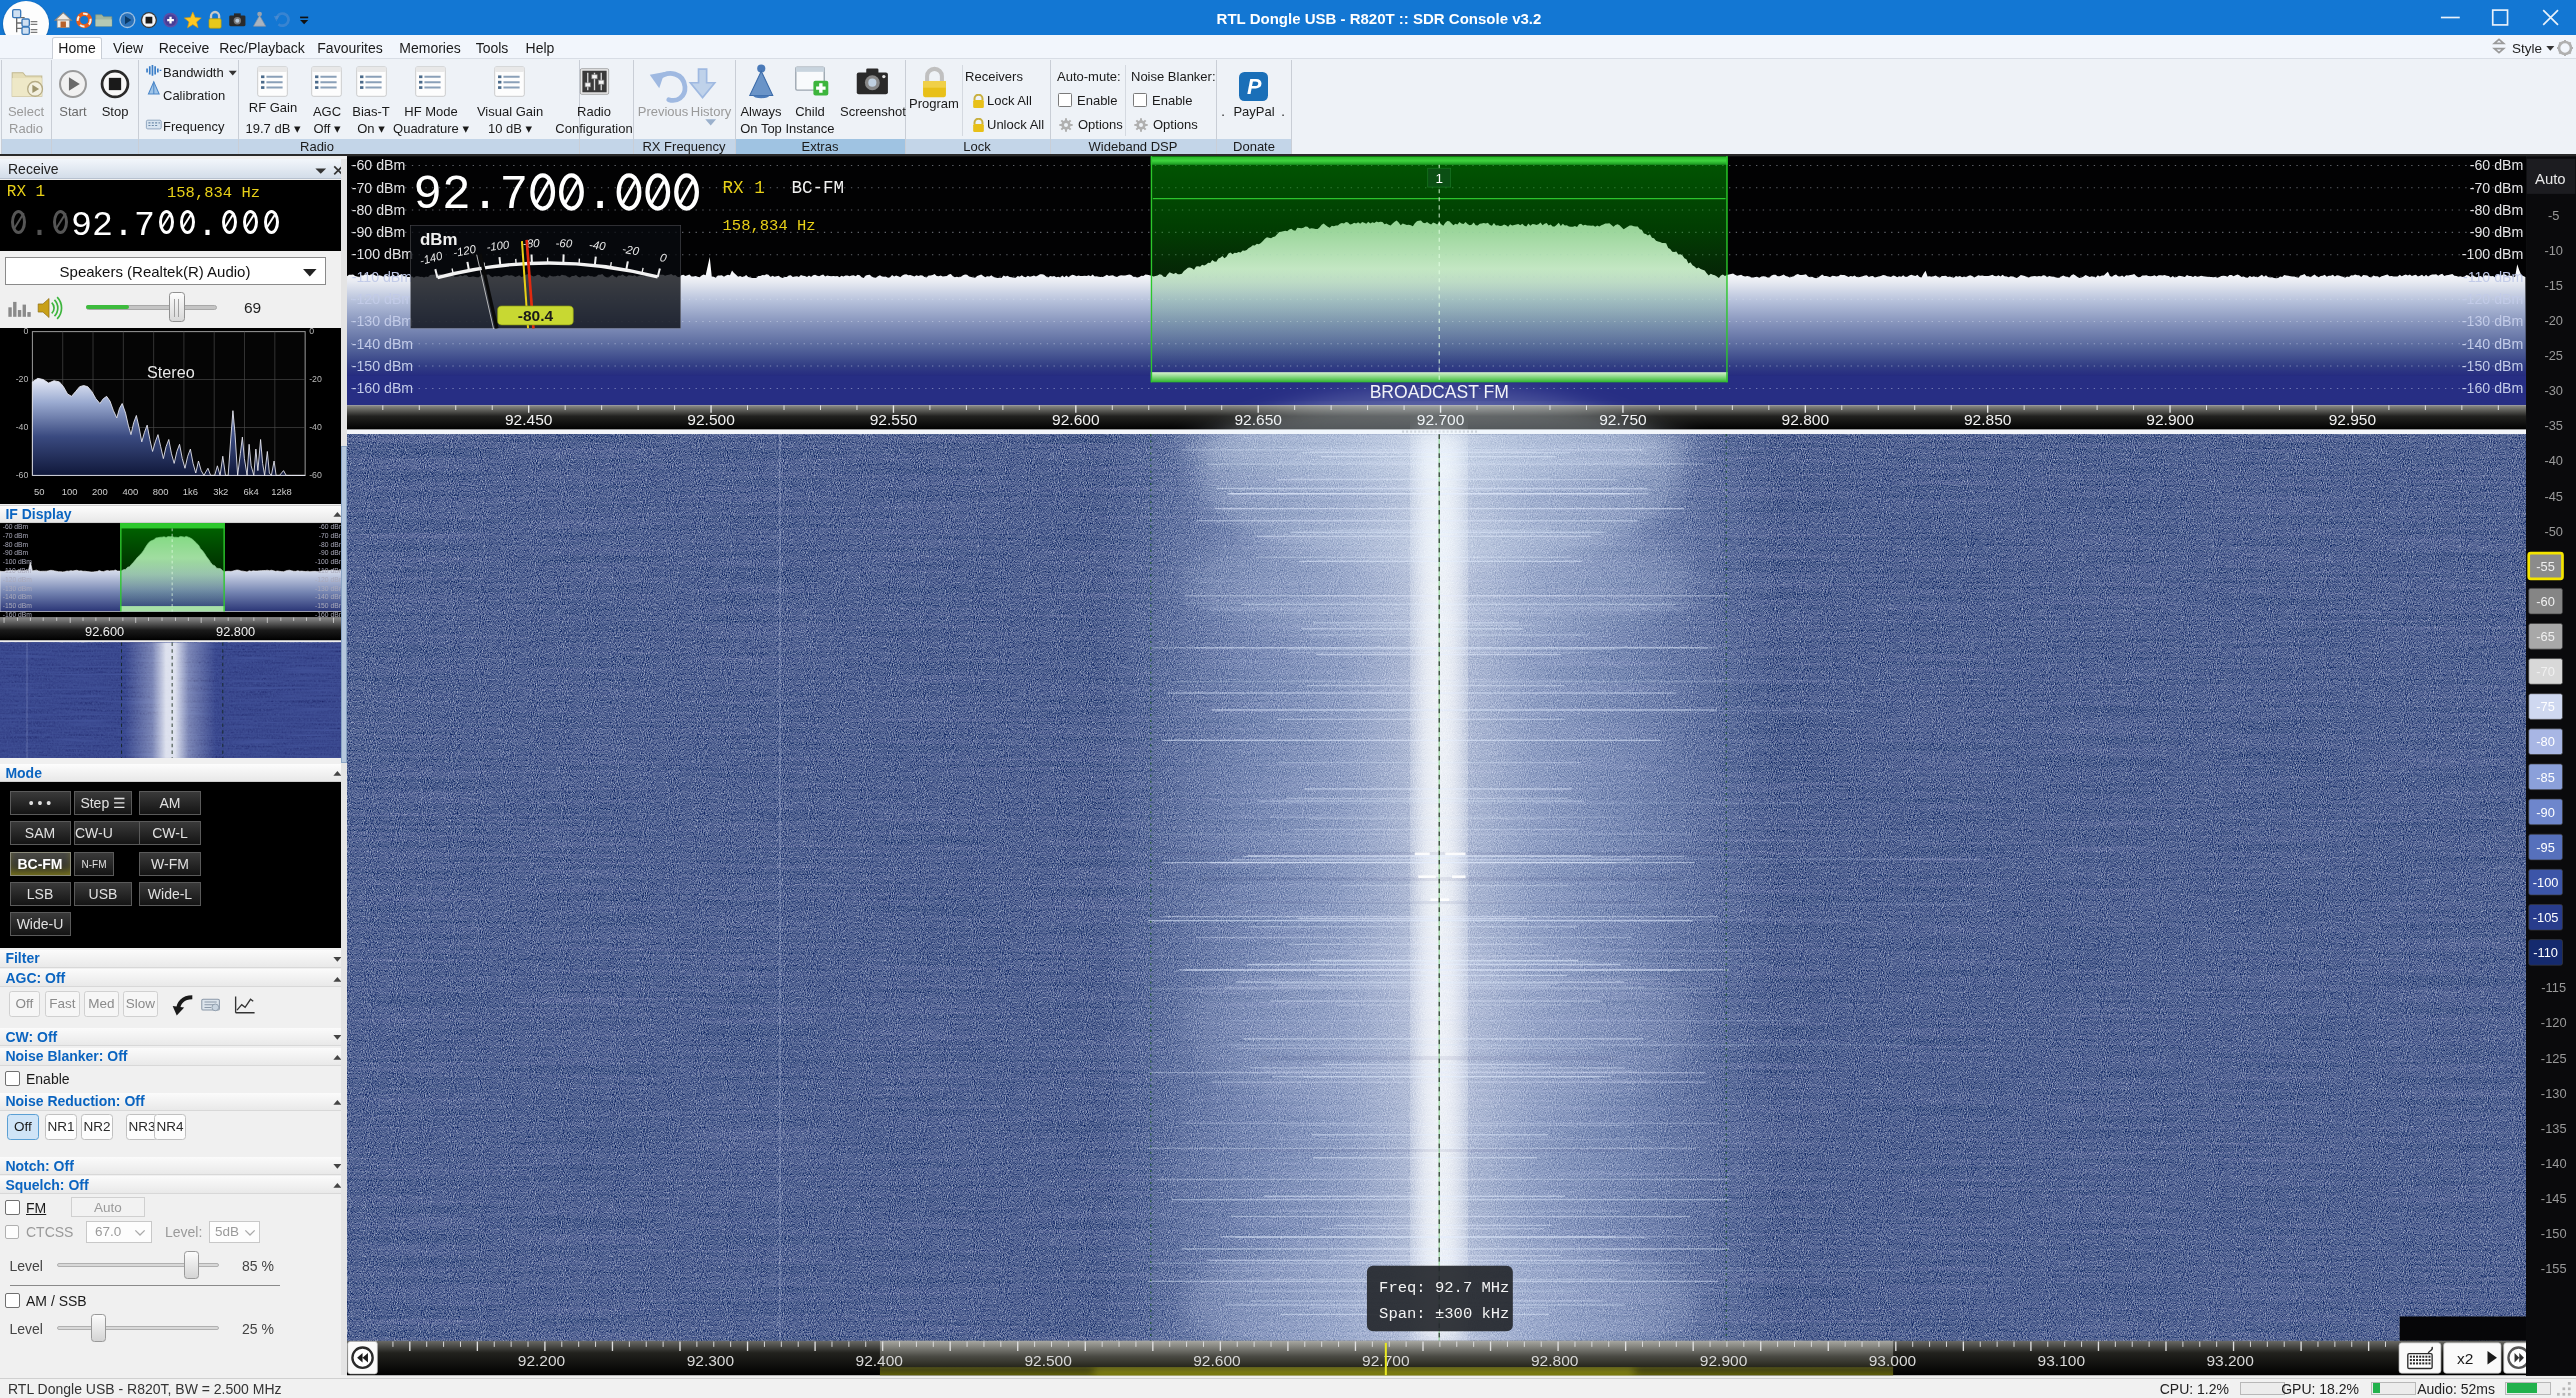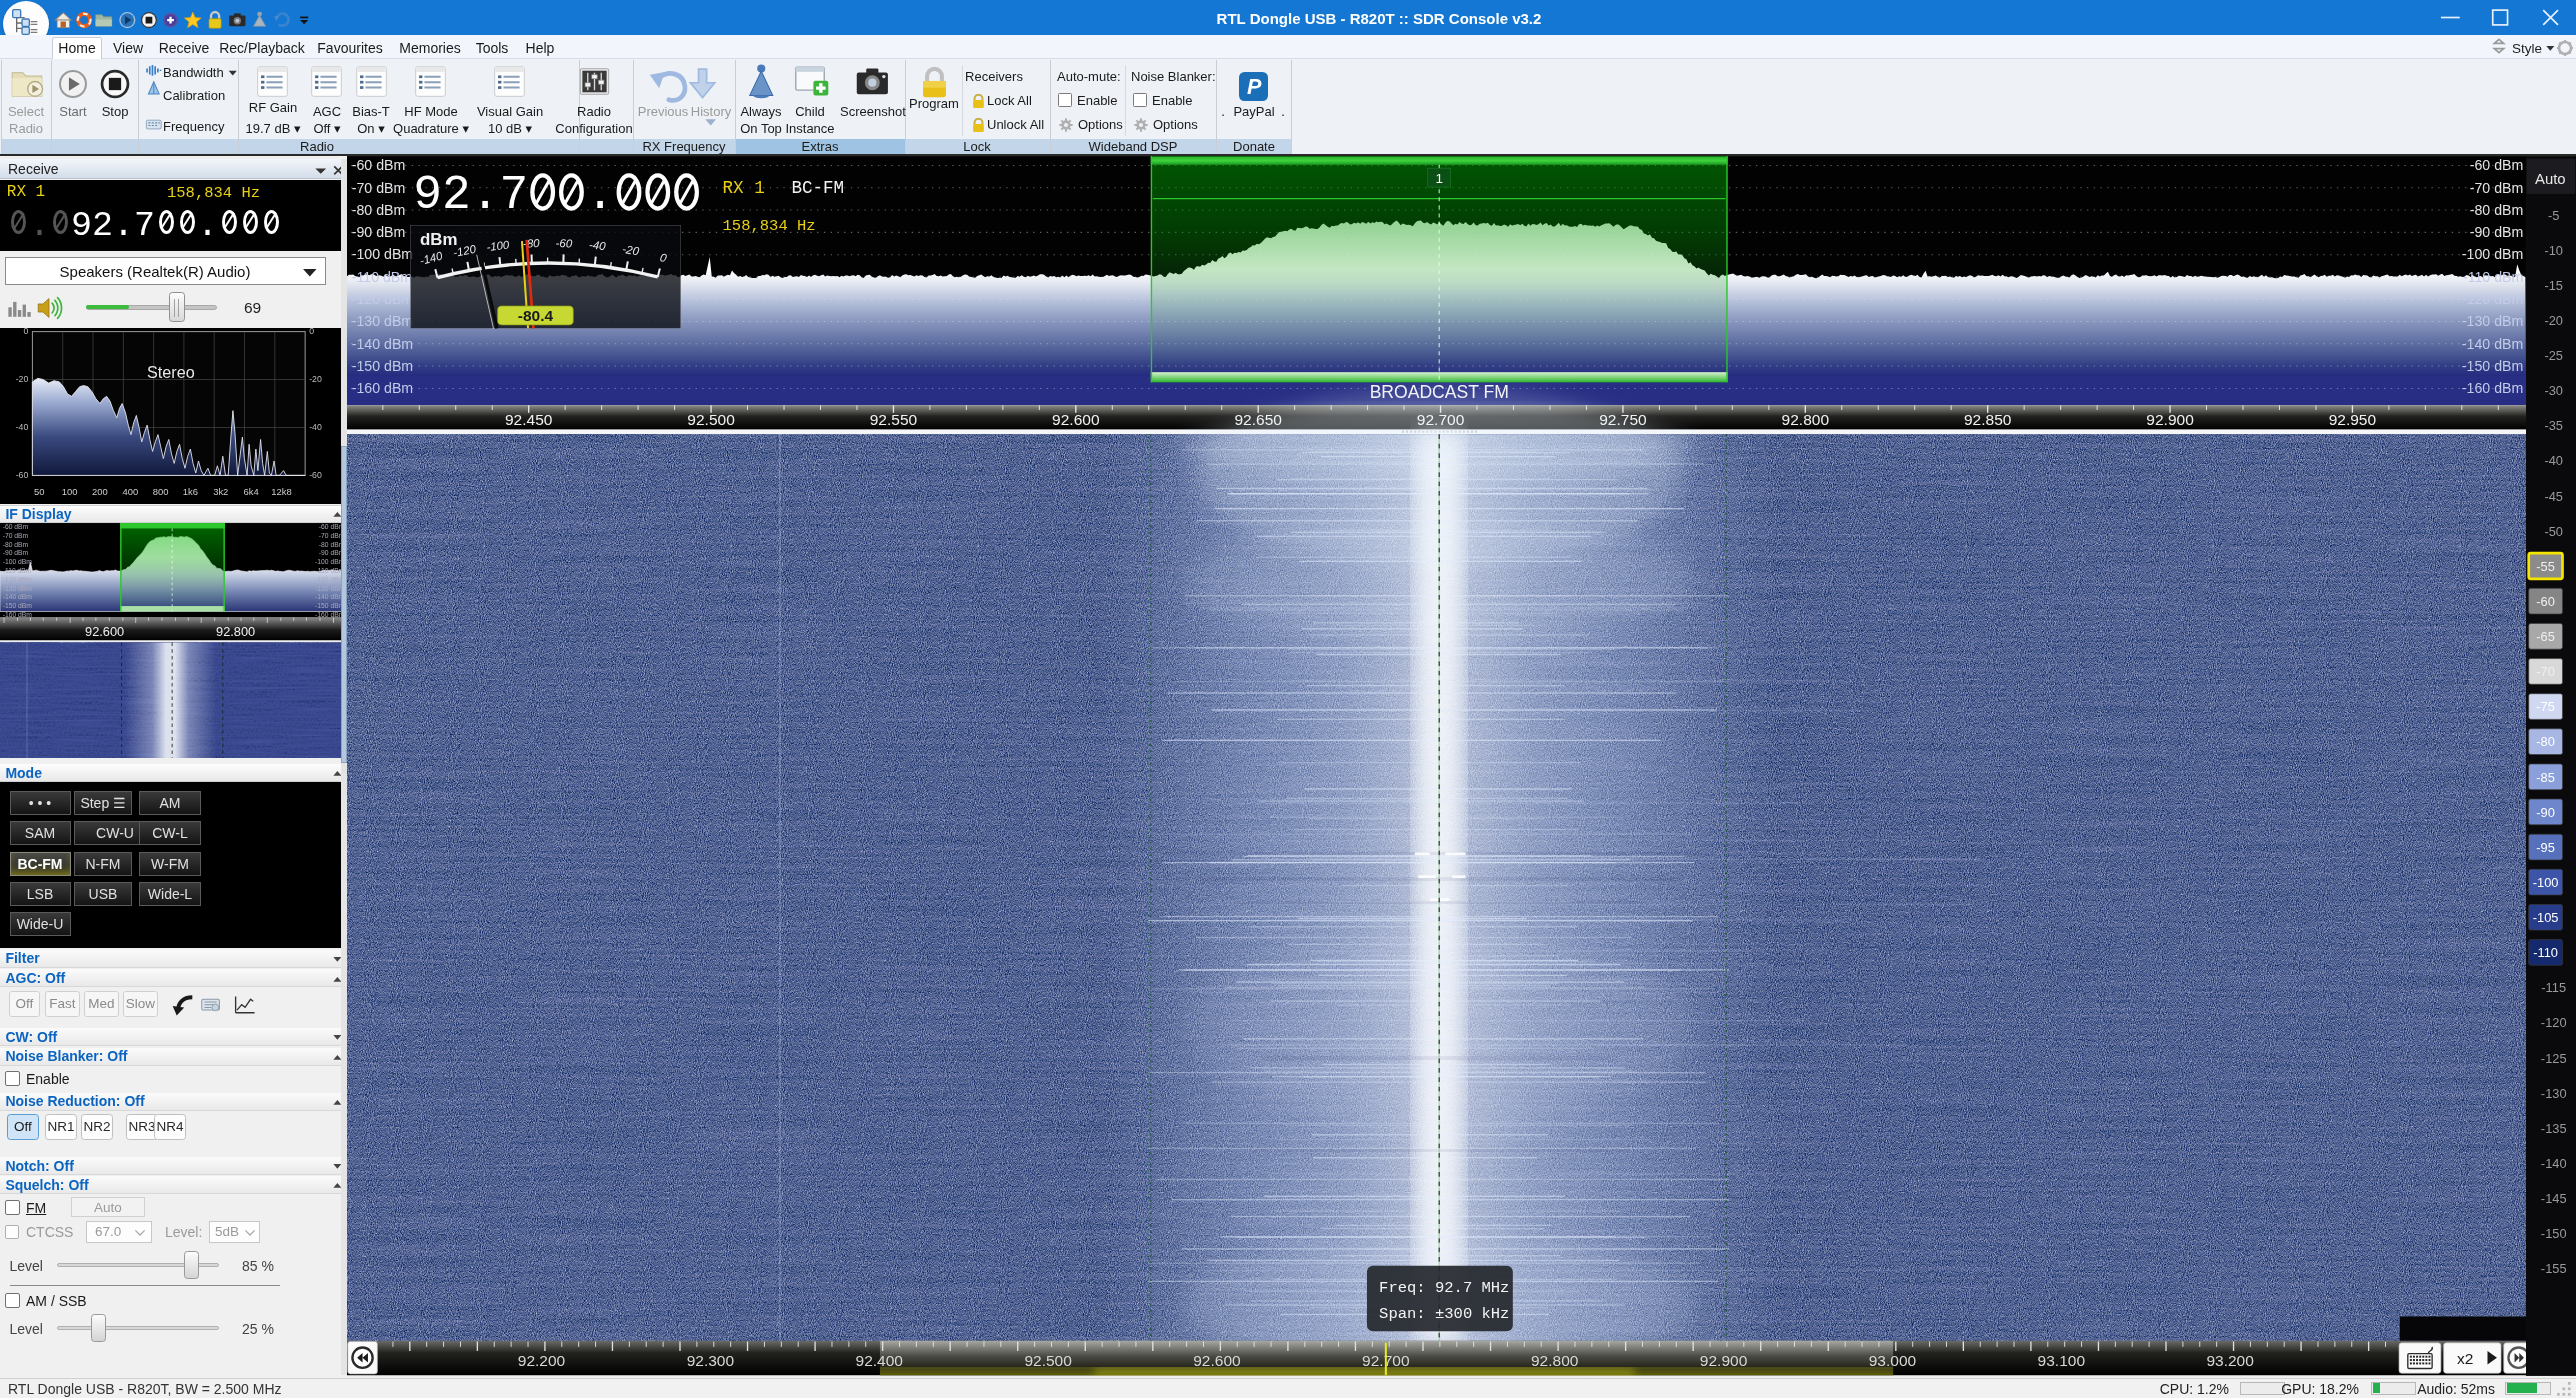--- a/index.html
+++ b/index.html
@@ -586,24 +586,24 @@
 <div class="abs" style="left:0;top:764px;width:347px;height:17.6px;background:linear-gradient(#fdfdfd,#e8e8e8);border-bottom:0.7px solid #cfcfcf;"></div>
 <div class="txt" style="left:5.4px;top:765px;font-size:14px;font-weight:bold;color:#0a64c0;">Mode</div>
 <svg class="svgabs" style="left:332px;top:769px;" width="10.8" height="8" viewBox="0 0 16 12">
     <path d="M2 10 L8 3 L14 10 Z" fill="#444"></path>
   </svg>
 <div class="abs" style="left:0;top:782px;width:347px;height:166px;background:#000;"></div>
 <div class="abs" style="left:9.5px;top:791px;width:61px;height:24px;background:linear-gradient(#3a3a3a,#141414);border:0.7px solid #5a5a5a;color:#e0e0e0;font-size:14px;text-align:center;line-height:23px;">• • •</div>
 <div class="abs" style="left:74px;top:791px;width:58px;height:24px;background:linear-gradient(#3a3a3a,#141414);border:0.7px solid #5a5a5a;color:#e0e0e0;font-size:14px;text-align:center;line-height:23px;">Step ☰</div>
 <div class="abs" style="left:139px;top:791px;width:62px;height:24px;background:linear-gradient(#3a3a3a,#141414);border:0.7px solid #5a5a5a;color:#e0e0e0;font-size:14px;text-align:center;line-height:23px;">AM</div>
 <div class="abs" style="left:9.5px;top:821px;width:61px;height:24px;background:linear-gradient(#3a3a3a,#141414);border:0.7px solid #5a5a5a;color:#e0e0e0;font-size:14px;text-align:center;line-height:23px;">SAM</div>
-<div class="abs" style="left:74px;top:821px;width:82px;height:24px;background:linear-gradient(#3a3a3a,#141414);border:0.7px solid #5a5a5a;color:#e0e0e0;font-size:14px;text-align:center;line-height:23px;">CW-U</div>
+<div class="abs" style="left:74px;top:821px;width:82px;height:24px;background:linear-gradient(#3a3a3a,#141414);border:0.7px solid #5a5a5a;color:#e0e0e0;font-size:14px;text-align:left;line-height:23px;">CW-U</div>
 <div class="abs" style="left:139px;top:821px;width:62px;height:24px;background:linear-gradient(#3a3a3a,#141414);border:0.7px solid #5a5a5a;color:#e0e0e0;font-size:14px;text-align:center;line-height:23px;">CW-L</div>
 <div class="abs" style="left:9.5px;top:852px;width:61px;height:24px;background:linear-gradient(#4a4a46,#26261e);border:0.7px solid #8a8a7a;box-shadow:inset 0 -6.8px 9.5px -4px rgba(220,210,30,0.55);color:#fff;font-weight:bold;font-size:14px;text-align:center;line-height:23px;">BC-FM</div>
-<div class="abs" style="left:74px;top:852px;width:58px;height:24px;background:linear-gradient(#3a3a3a,#141414);border:0.7px solid #5a5a5a;color:#e0e0e0;font-size:14px;text-align:center;line-height:23px;">N-FM</div>
+<div class="abs" style="left:74px;top:852px;width:40px;height:24px;background:linear-gradient(#3a3a3a,#141414);border:0.7px solid #5a5a5a;color:#e0e0e0;font-size:10px;text-align:center;line-height:23px;">N-FM</div>
 <div class="abs" style="left:139px;top:852px;width:62px;height:24px;background:linear-gradient(#3a3a3a,#141414);border:0.7px solid #5a5a5a;color:#e0e0e0;font-size:14px;text-align:center;line-height:23px;">W-FM</div>
 <div class="abs" style="left:9.5px;top:882px;width:61px;height:24px;background:linear-gradient(#3a3a3a,#141414);border:0.7px solid #5a5a5a;color:#e0e0e0;font-size:14px;text-align:center;line-height:23px;">LSB</div>
 <div class="abs" style="left:74px;top:882px;width:58px;height:24px;background:linear-gradient(#3a3a3a,#141414);border:0.7px solid #5a5a5a;color:#e0e0e0;font-size:14px;text-align:center;line-height:23px;">USB</div>
 <div class="abs" style="left:139px;top:882px;width:62px;height:24px;background:linear-gradient(#3a3a3a,#141414);border:0.7px solid #5a5a5a;color:#e0e0e0;font-size:14px;text-align:center;line-height:23px;">Wide-L</div>
 <div class="abs" style="left:9.5px;top:912px;width:61px;height:24px;background:linear-gradient(#3a3a3a,#141414);border:0.7px solid #5a5a5a;color:#e0e0e0;font-size:14px;text-align:center;line-height:23px;">Wide-U</div>
 <div class="abs" style="left:0;top:950px;width:347px;height:17.6px;background:linear-gradient(#fbfbfb,#e9e9e9);border-bottom:0.7px solid #d8d8d8;"></div>
 <div class="txt" style="left:5.4px;top:950px;font-size:14px;font-weight:bold;color:#0a64c0;">Filter</div>
 <svg class="svgabs" style="left:332px;top:955px;" width="10.8" height="8" viewBox="0 0 16 12">
     <path d="M2 3 L8 10 L14 3 Z" fill="#444"></path>
   </svg>

